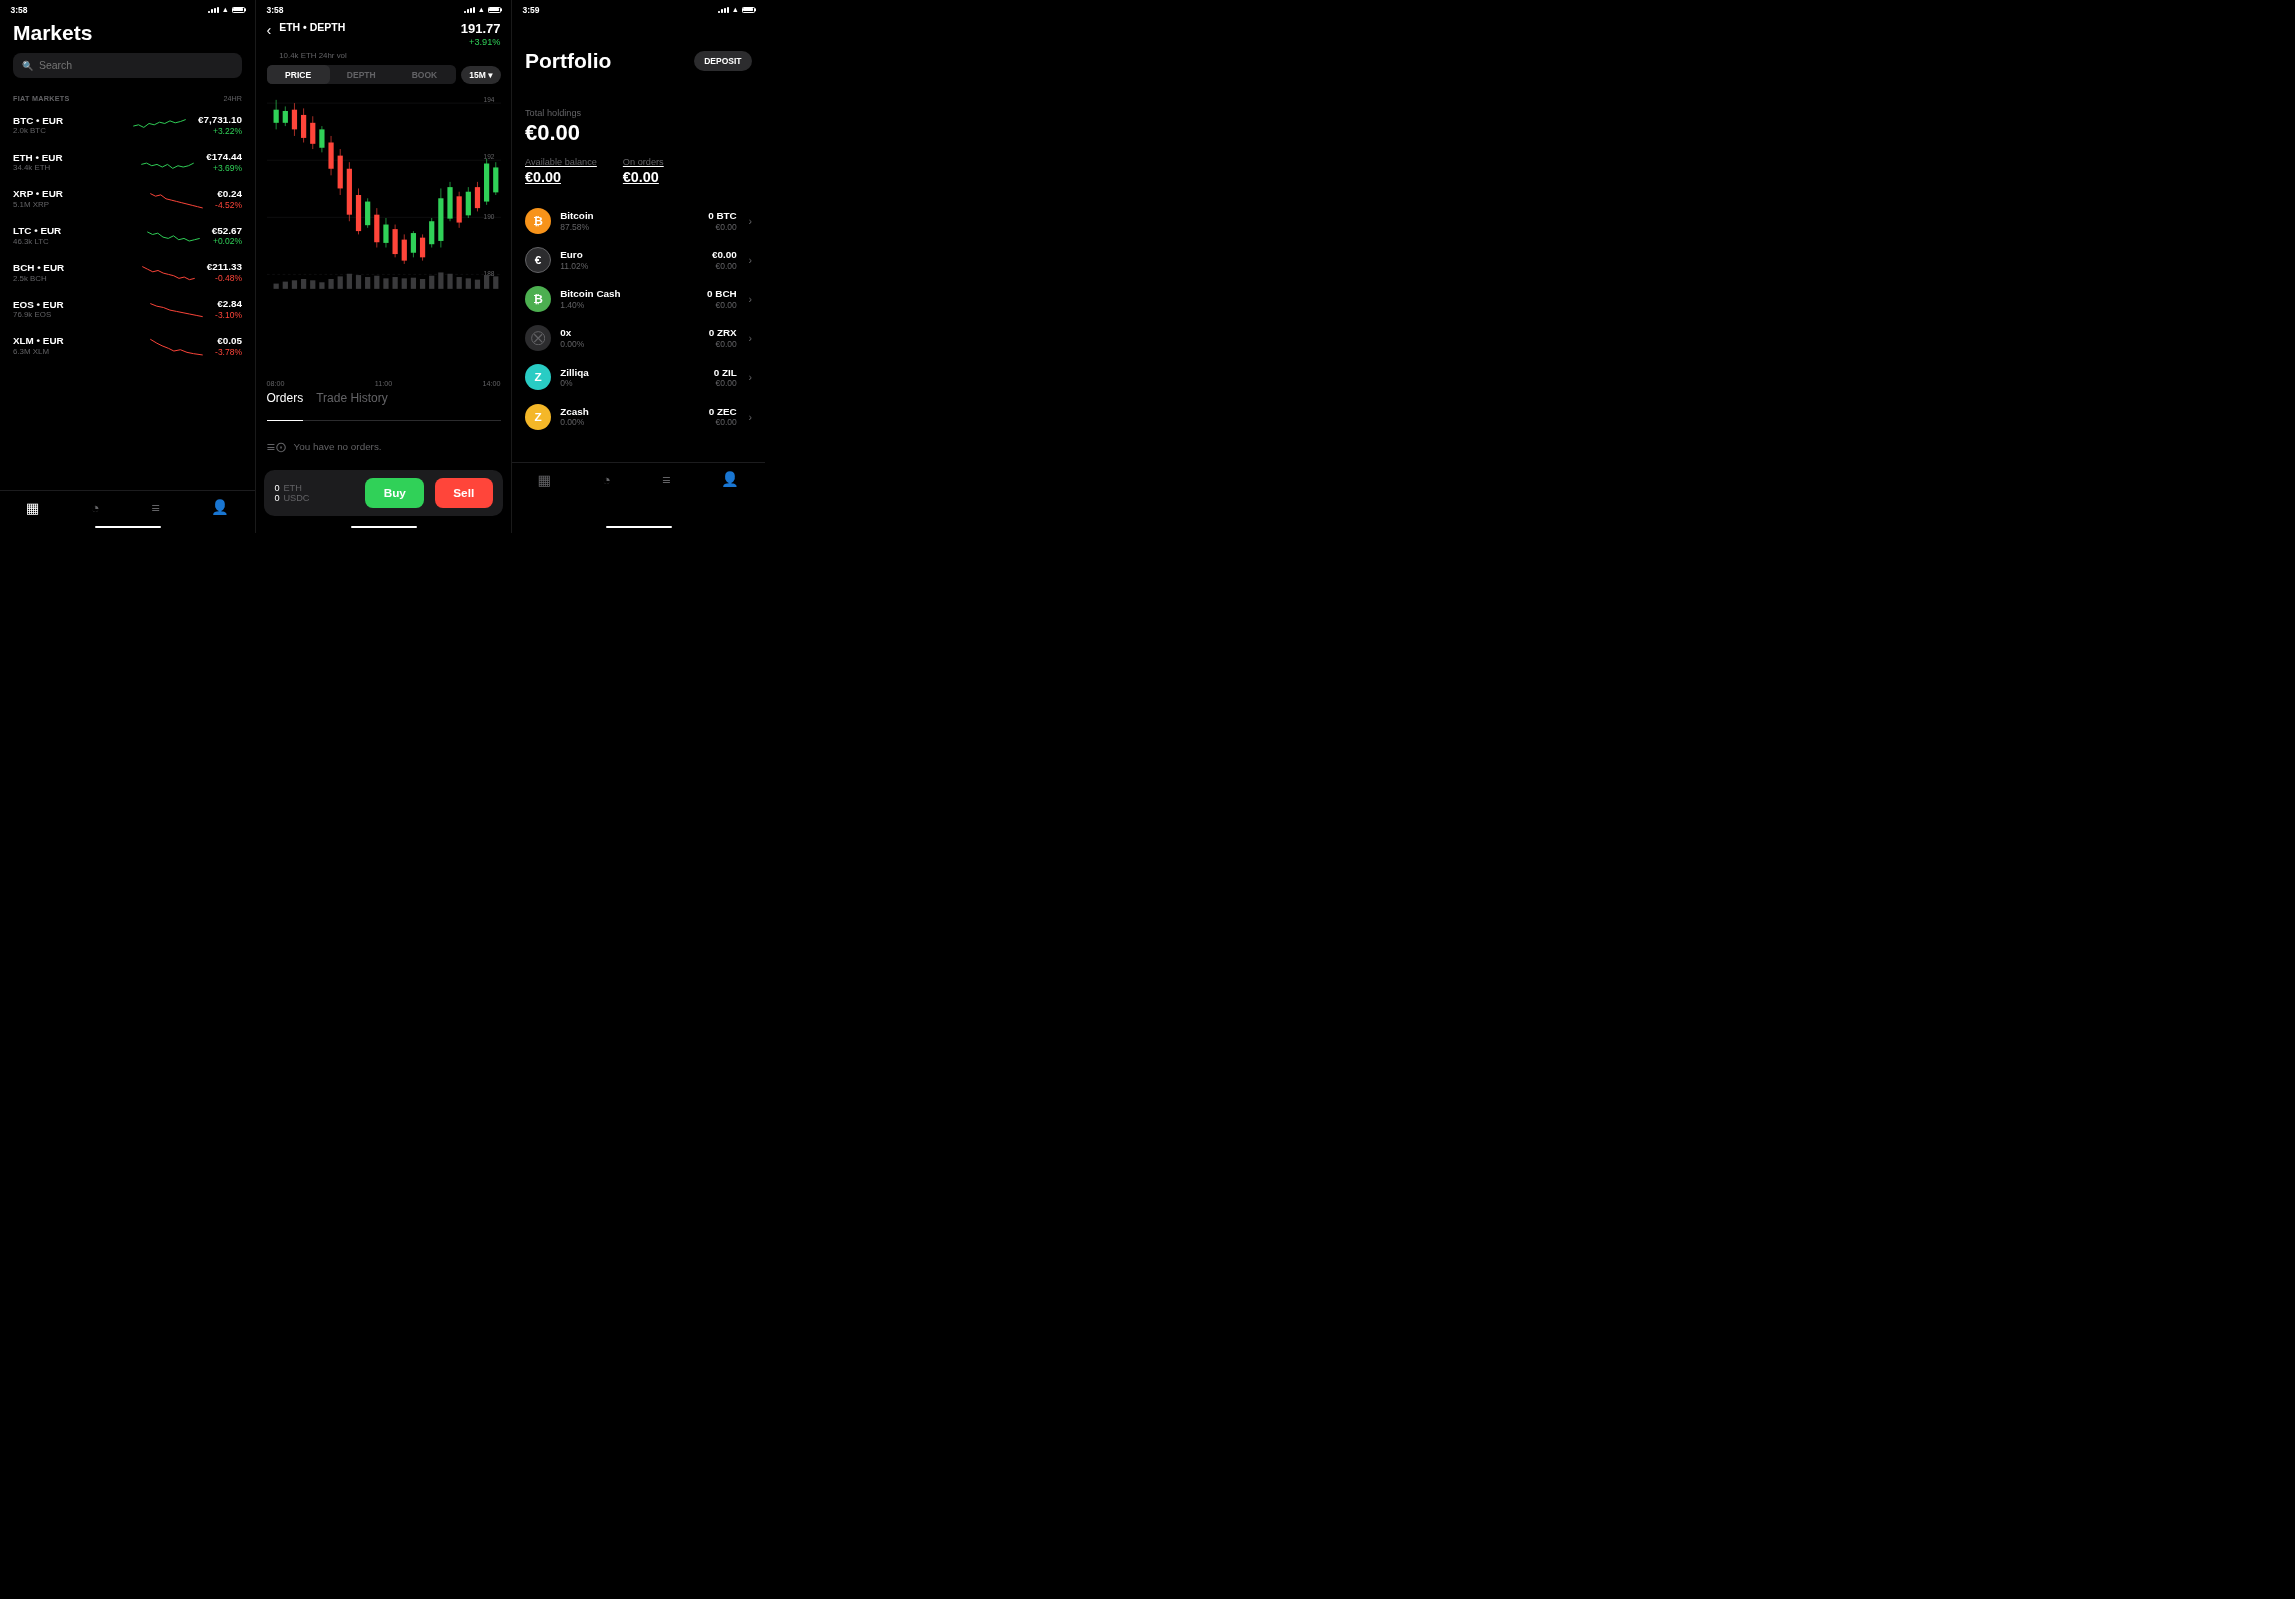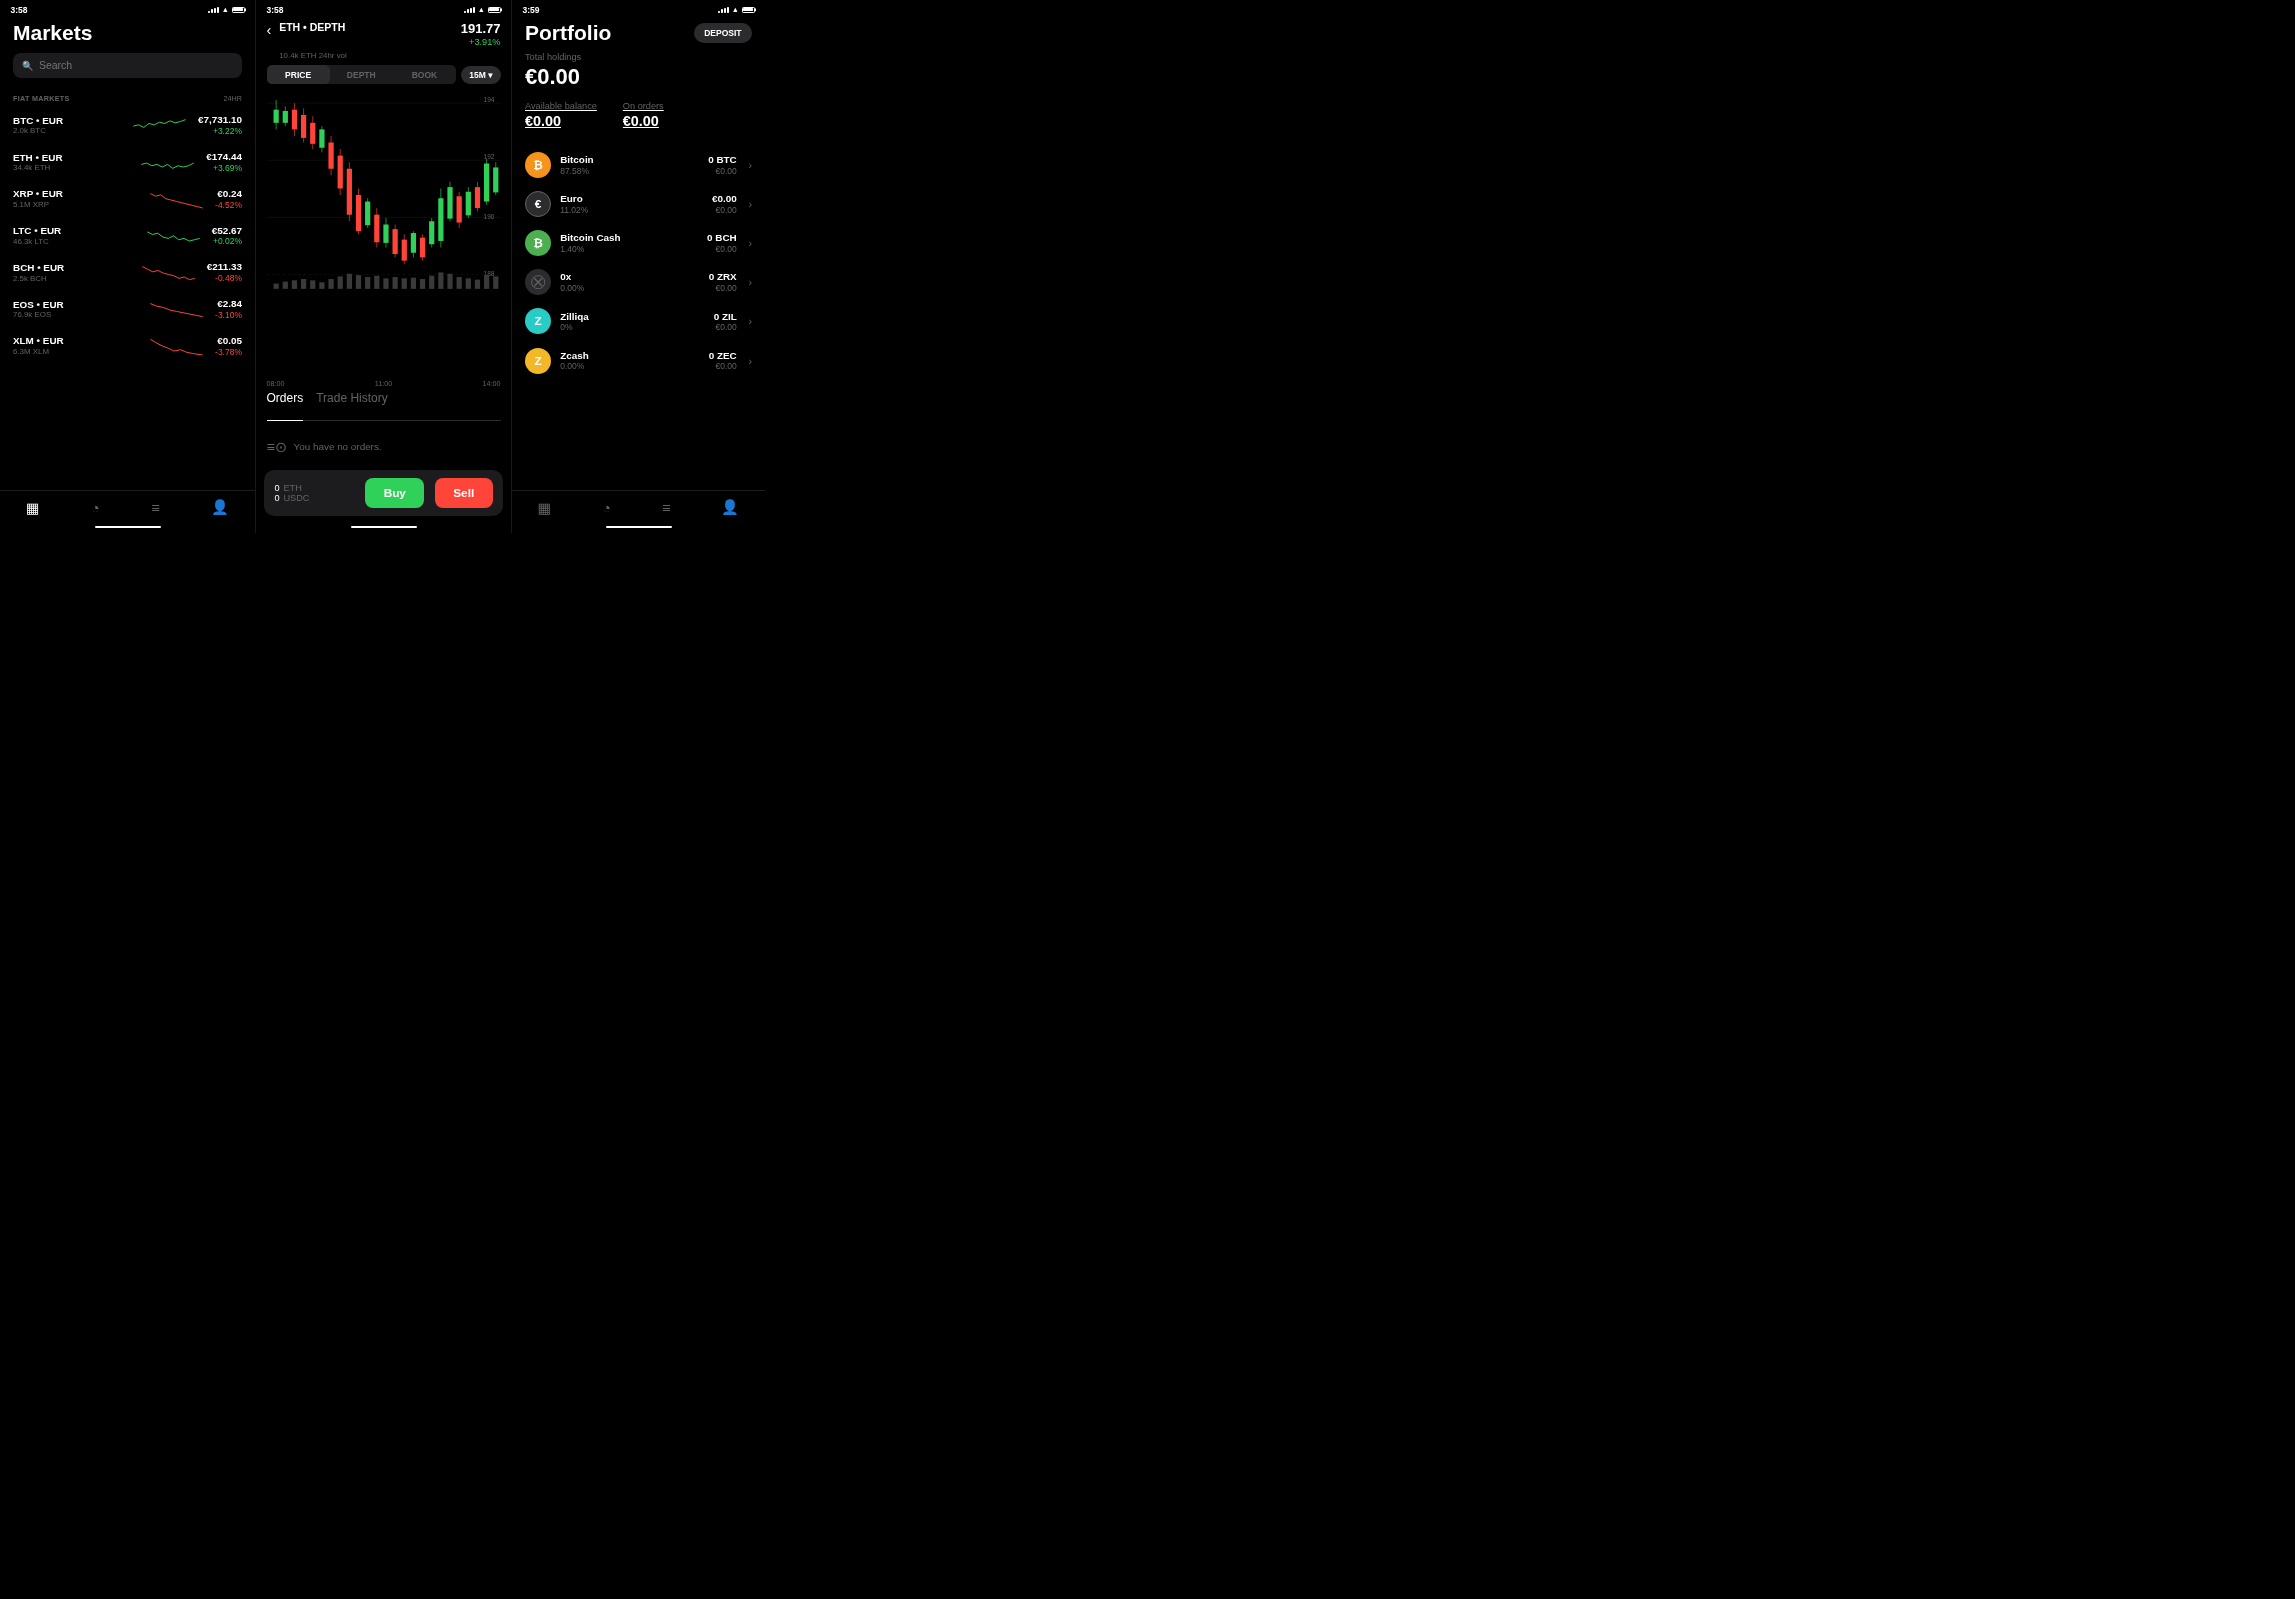--- a/index.html
+++ b/index.html
@@ -301,20 +301,21 @@
       font-weight: 700;
       padding: 7.9px 18.4px;
       cursor: pointer;
     }
     .buy-btn { background: #30d158; color: #fff; }
     .sell-btn { background: #ff453a; color: #fff; }
 
     
     .panel-portfolio {
       width: 253px;
+      gap: 28px;
     }
 
     .portfolio-header {
       display: flex;
       justify-content: space-between;
       align-items: center;
       padding: 2.6px 13px 6.6px;
     }
     .portfolio-title { font-size: 21px; font-weight: 700; color: #fff; }
     .deposit-btn {

